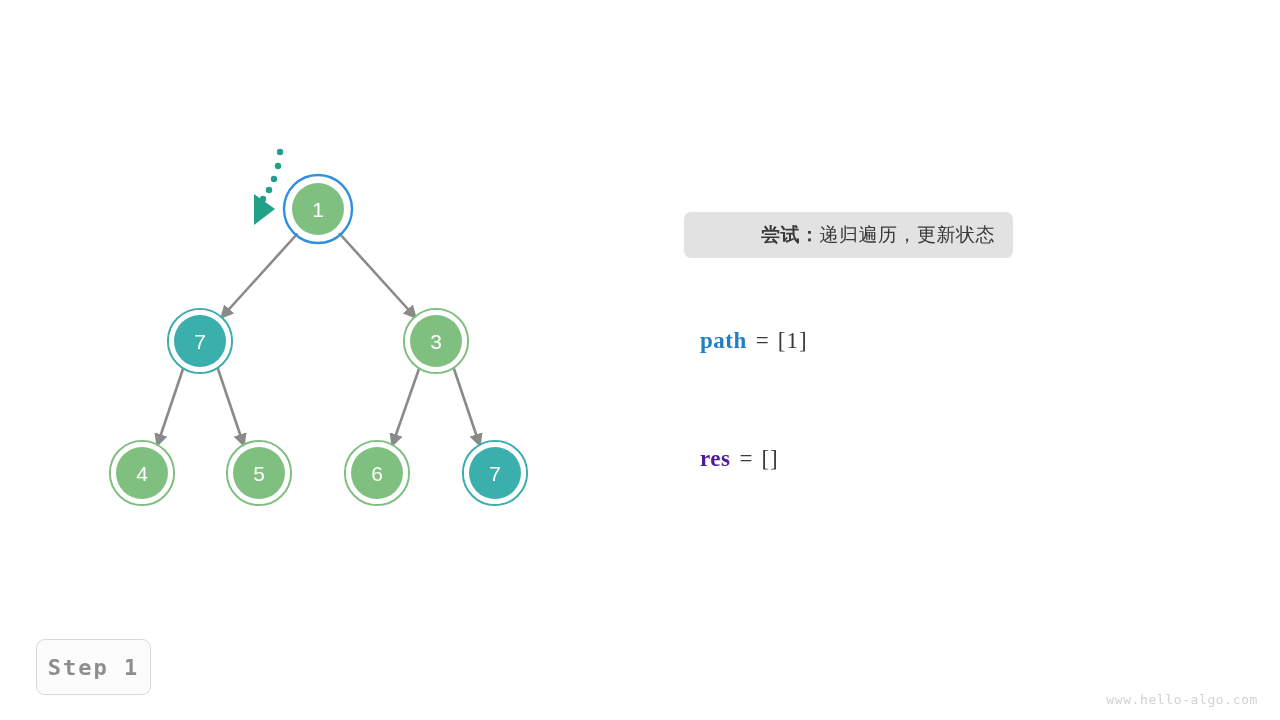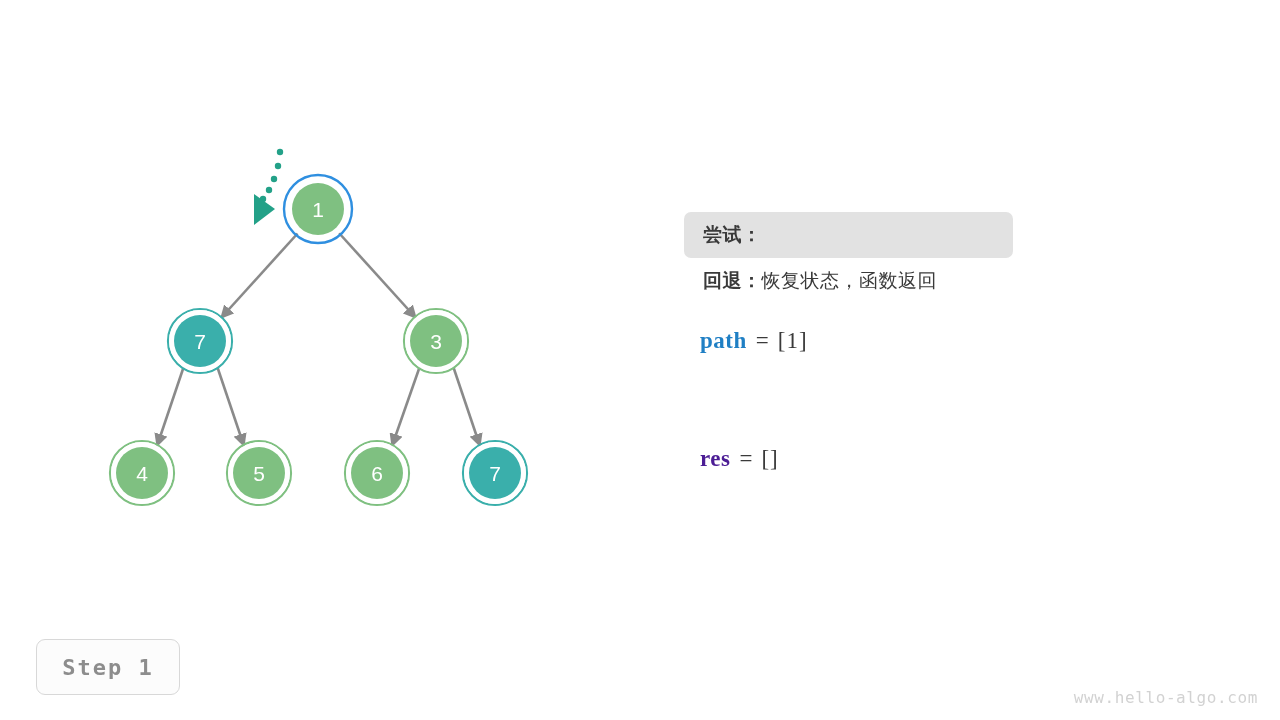--- a/index.html
+++ b/index.html
@@ -30,20 +30,21 @@
     top: 212px;
     width: 520px;
   }
 
   .note-row {
     position: relative;
     height: 46px;
     display: flex;
     align-items: center;
     box-sizing: border-box;
+    justify-content: flex-end;
   }
   .note-row.highlight {
     background: #e2e2e2;
     border-radius: 7px;
     padding-left: 19px;
     padding-right: 18px;
     width: 329px;
   }
   .note-row.plain {
     padding-left: 19px;
@@ -89,21 +90,21 @@
     color: #3a3a3a;
     font-weight: normal;
     letter-spacing: 1px;
   }
 
   
   #step-badge {
     position: absolute;
     left: 36px;
     top: 639px;
-    width: 144px;
+    width: 115px;
     height: 56px;
     border: 1.4px solid #d8d8d8;
     border-radius: 9px;
     background: #fcfcfc;
     display: flex;
     align-items: center;
     justify-content: center;
     box-sizing: border-box;
   }
   #step-badge .step-text {
@@ -113,21 +114,21 @@
     color: #8d8d8d;
     letter-spacing: 2px;
   }
 
   
   #watermark {
     position: absolute;
     right: 22px;
     bottom: 13px;
     font-family: "DejaVu Sans Mono", "Liberation Mono", monospace;
-    font-size: 16px;
+    font-size: 13px;
     color: #d2d2d2;
     letter-spacing: 0.6px;
   }
 
   .node-label {
     font-family: "Liberation Sans", "DejaVu Sans", sans-serif;
     font-size: 21px;
     fill: #ffffff;
   }
 </style>
@@ -210,26 +211,23 @@
       <text class="node-label" x="495" y="481" text-anchor="middle">7</text>
     </g>
 
   </g>
 </svg>
 
 <div class="panel">
 
   <div class="note-row highlight">
     <span class="note-label">尝试：</span>
+    <span class="note-text">递归遍历，更新状态</span>
   </div>
 
-  <div class="note-row plain">
-    <span class="note-label">回退：</span>
-    <span class="note-text">恢复状态，函数返回</span>
-  </div>
 
 </div>
 
 <div class="var-row" id="path-row">
   <span class="var-name blue">path</span>
   <span class="var-eq">=</span>
   <span class="var-val">[1]</span>
 </div>
 
 <div class="var-row" id="res-row">

